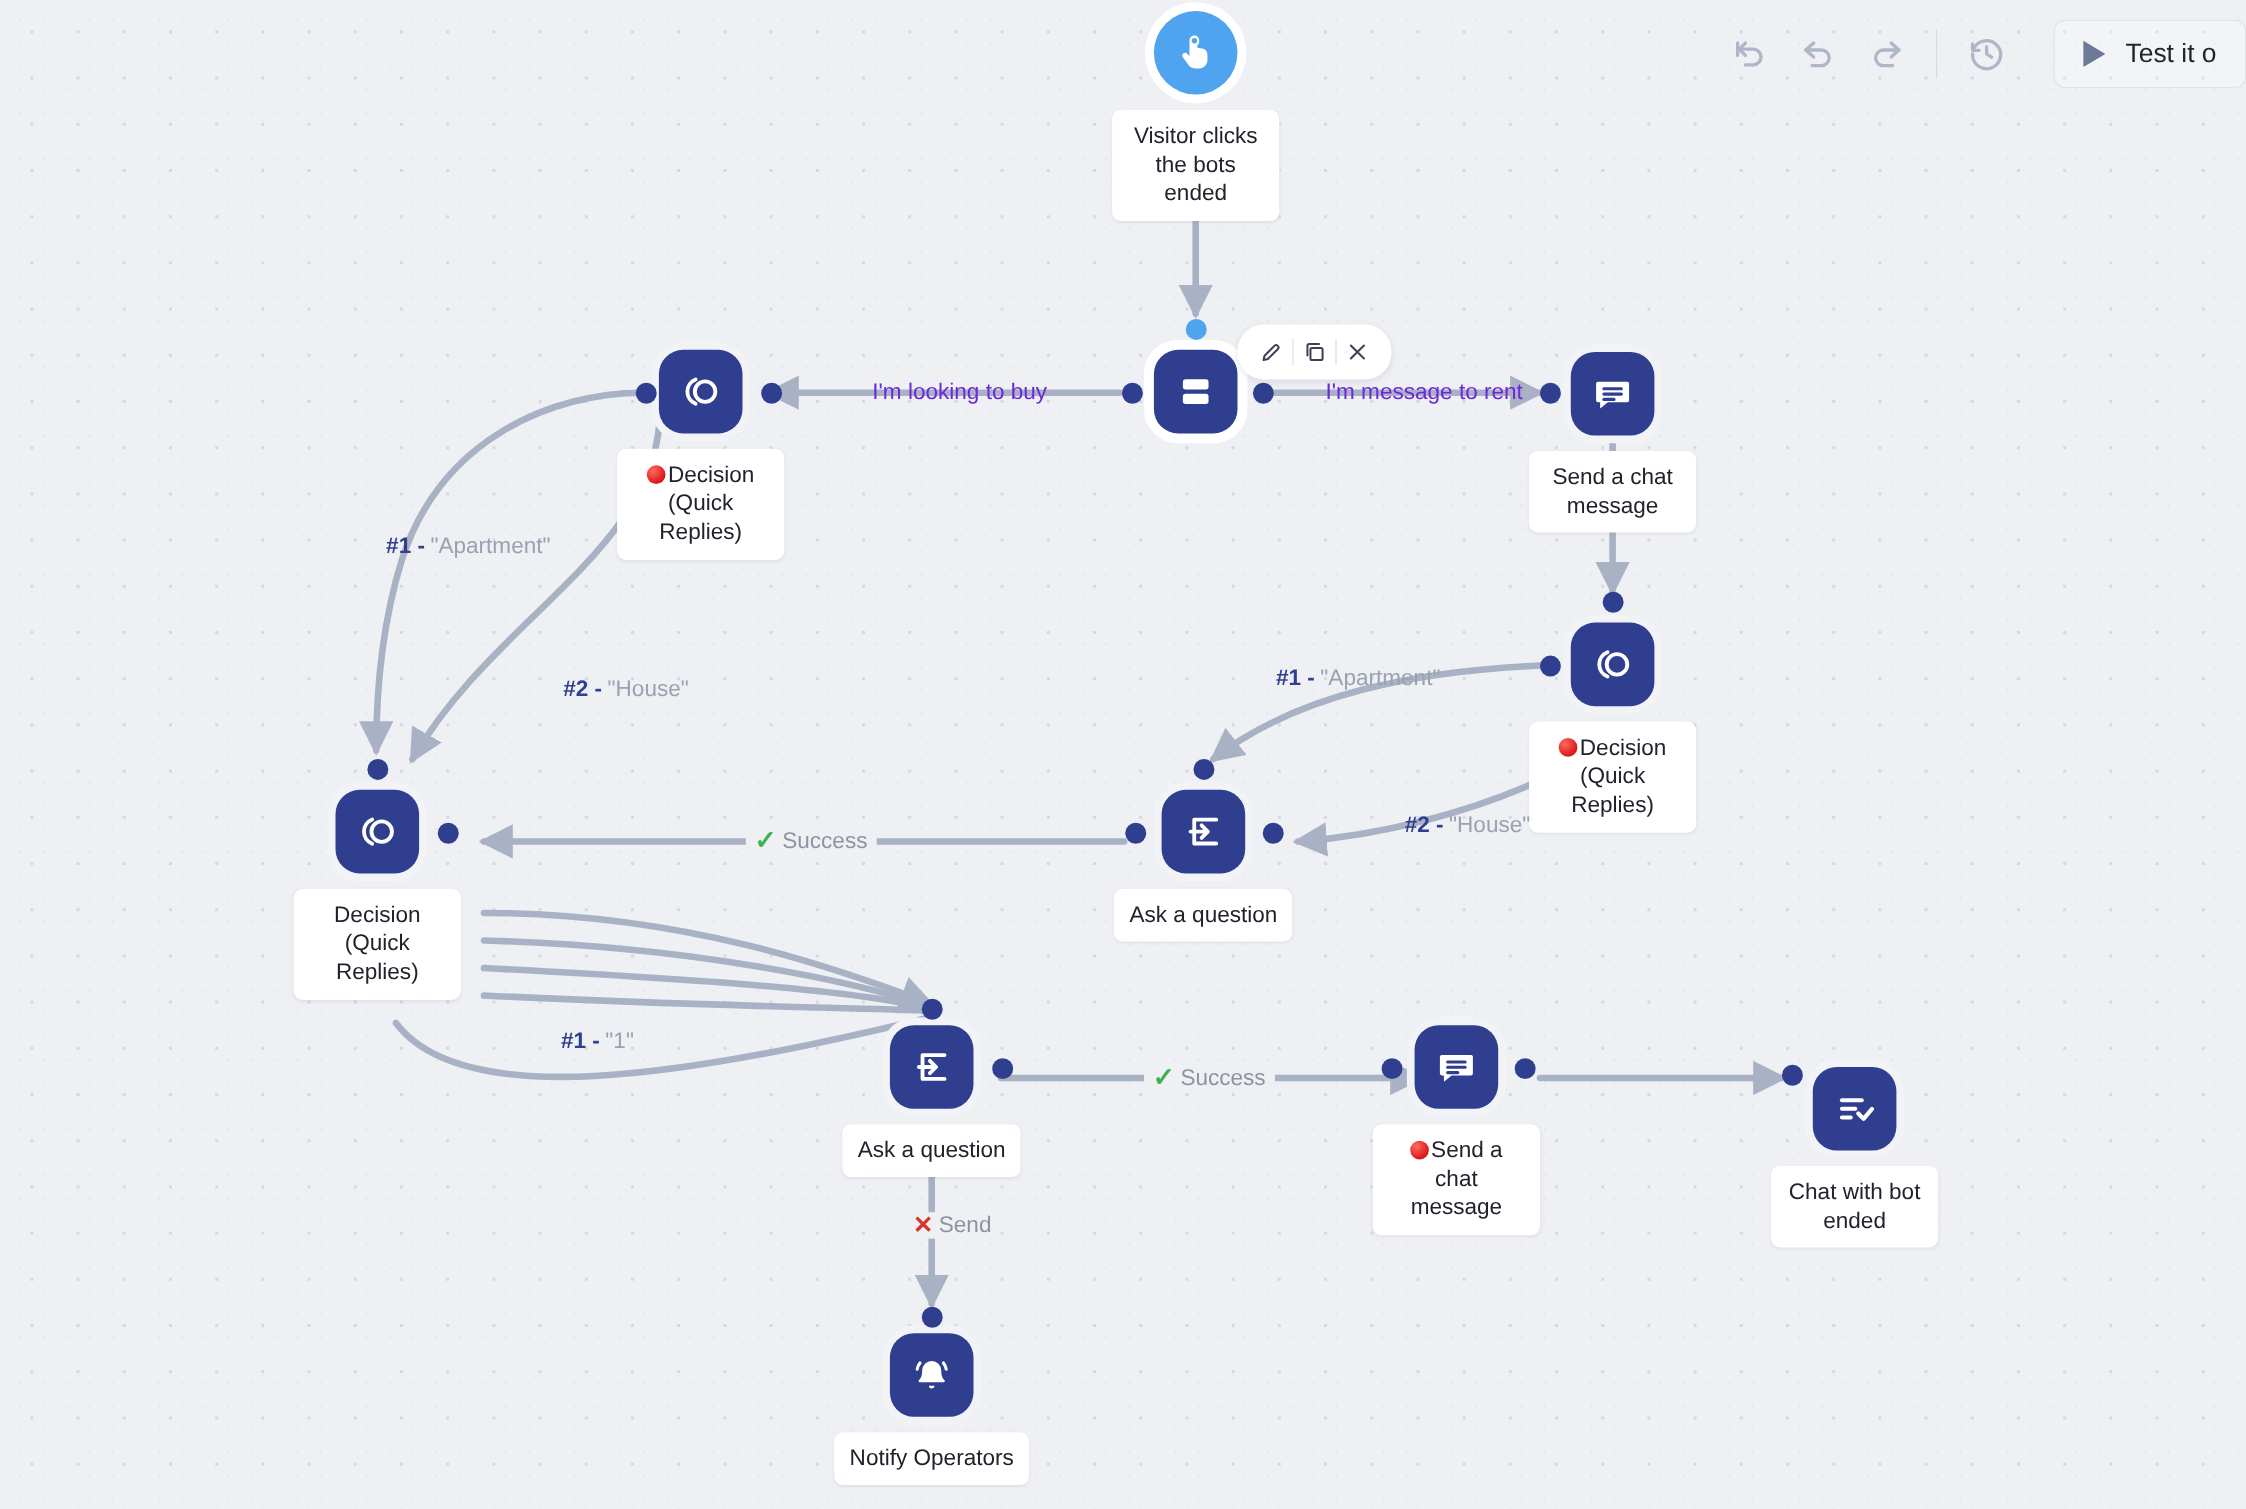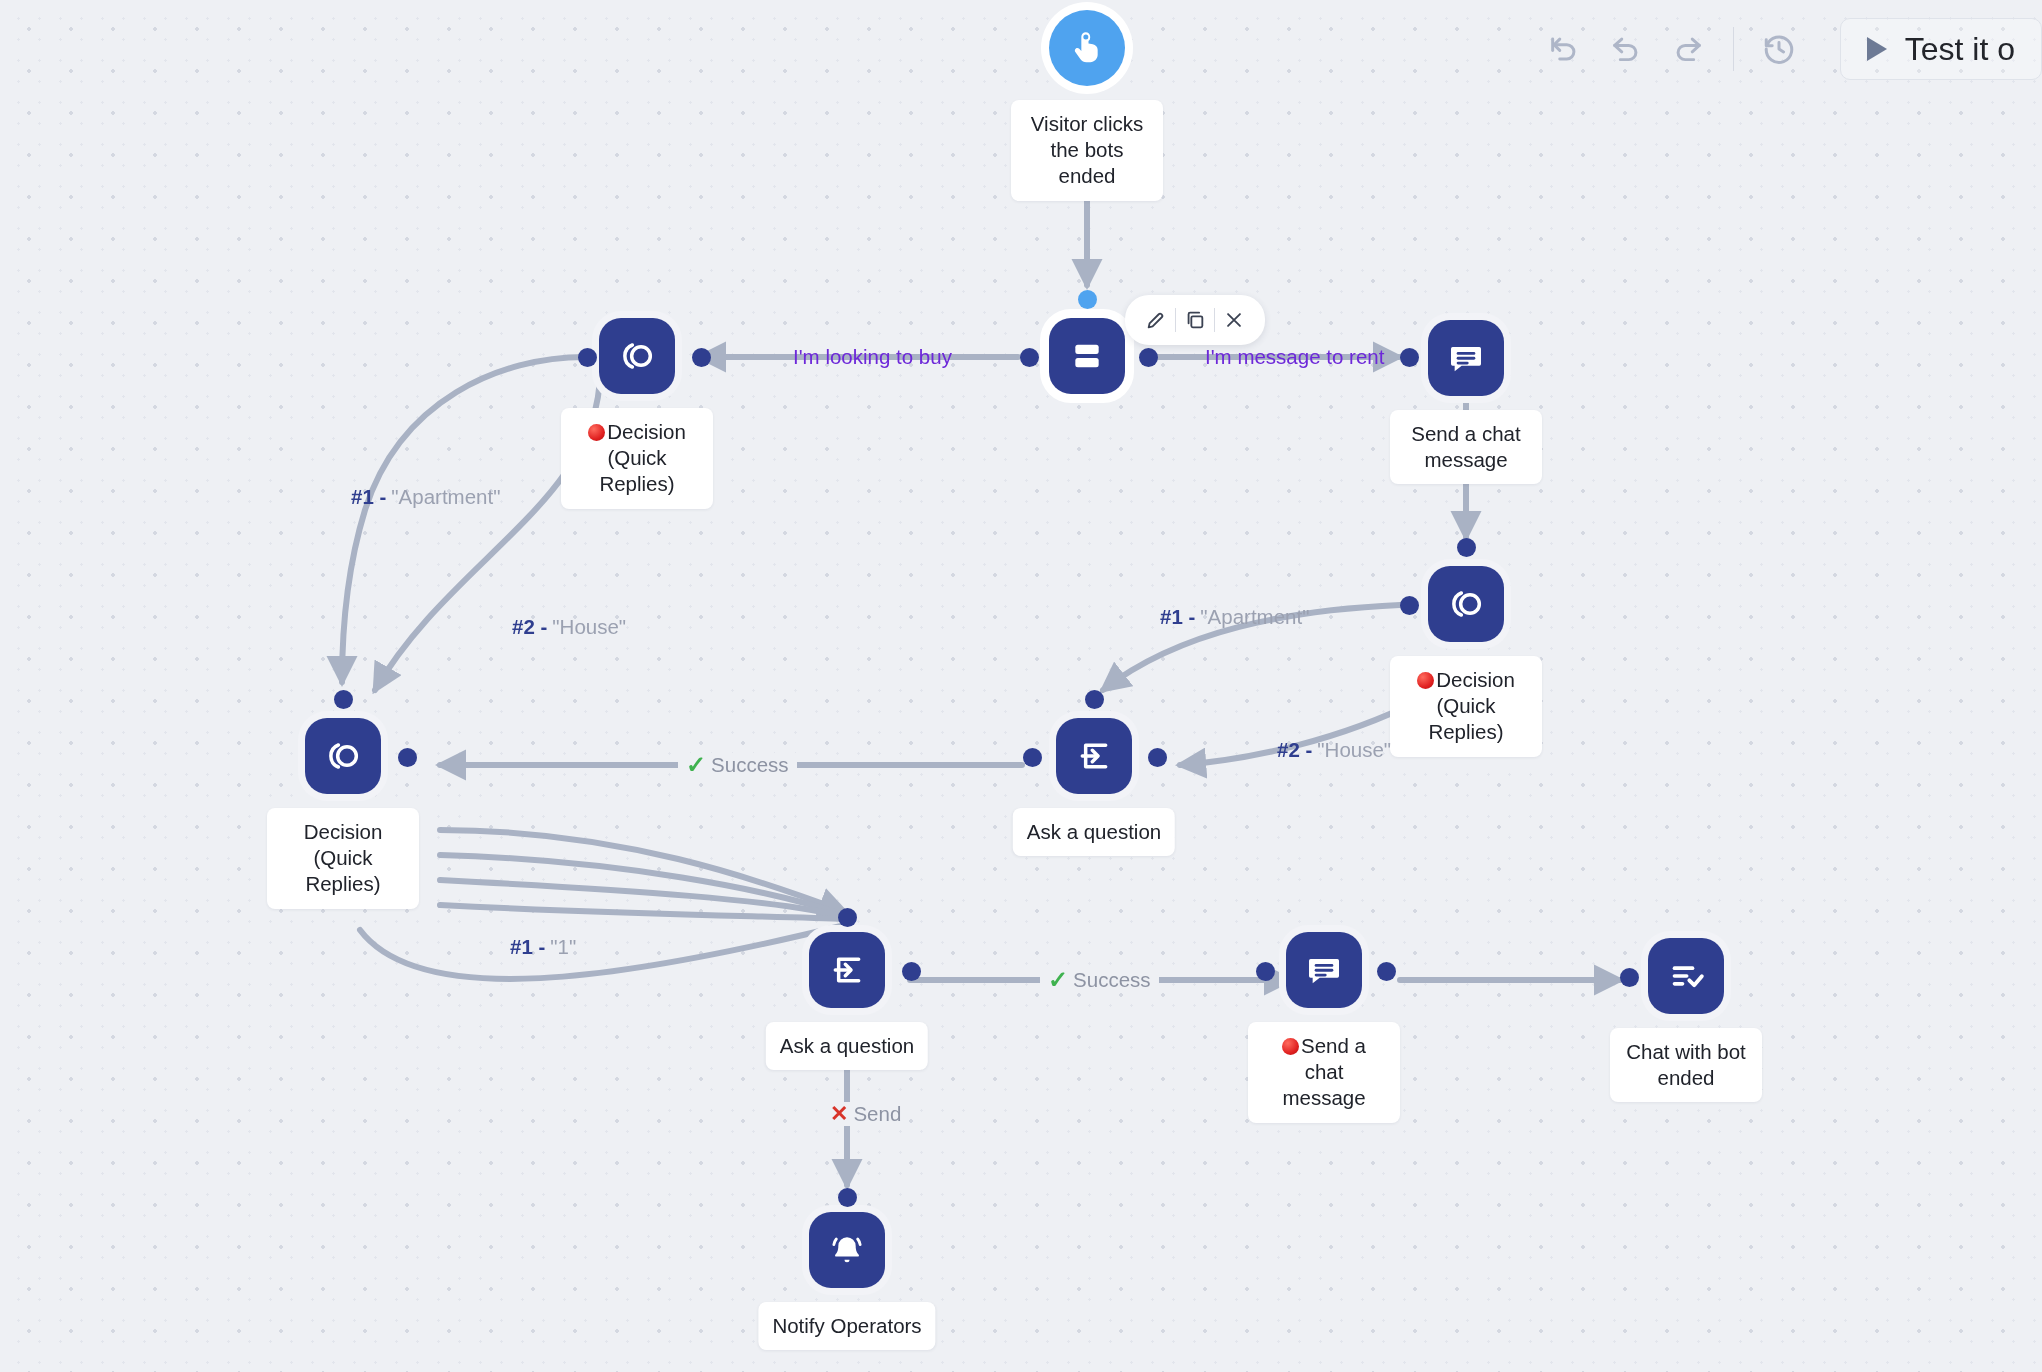--- a/index.html
+++ b/index.html
@@ -34,21 +34,21 @@
     cursor: pointer; background: none; border: none;
   }
   .tb-btn svg { width: 34px; height: 34px; stroke: #aeb6c8; fill: none;
     stroke-width: 2.1; stroke-linecap: round; stroke-linejoin: round; }
   .tb-sep { width: 1px; height: 44px; background: #d6dae3; margin: 0 14px; }
   .test-btn {
     display: flex; align-items: center; gap: 18px;
     height: 62px; padding: 0 26px;
     border: 1px solid #dfe3ea; border-radius: 10px;
     background: rgba(255,255,255,0.25);
-    font-size: 32px; color: #23252b; cursor: pointer;
+    font-size: 24px; color: #23252b; cursor: pointer;
     white-space: nowrap;
     margin-left: 30px;
   }
   .test-btn .play { width: 0; height: 0;
     border-left: 20px solid #6d7a95;
     border-top: 12px solid transparent;
     border-bottom: 12px solid transparent; }
 
   
   .node { position: absolute; z-index: 10; }
@@ -336,21 +336,21 @@
         <rect x="6.4" y="14.2" width="7.2" height="1.7" rx="0.85" fill="#2f3e8f"></rect>
       </svg>
     </div>
     <div class="node-label wrap">
       <span class="dot-red"></span><span>Send a chat message</span>
     </div>
   </div>
   <div class="cdot" style="left:1256px; top:962px;"></div>
   <div class="cdot" style="left:1377px; top:962px;"></div>
 
-  <div class="node" style="left:1648px; top:938px;">
+  <div class="node" style="left:1648px; top:970px;">
     <div class="node-tile">
       <svg viewBox="0 0 24 24" fill="#fff">
         <rect x="4" y="6.2" width="13" height="2.2" rx="1.1"></rect>
         <rect x="4" y="10.9" width="9.5" height="2.2" rx="1.1"></rect>
         <rect x="4" y="15.6" width="7" height="2.2" rx="1.1"></rect>
         <path d="M14 14.6l2.9 2.9 4.6-5.4" fill="none" stroke="#fff" stroke-width="2.3" stroke-linecap="round" stroke-linejoin="round"></path>
       </svg>
     </div>
     <div class="node-label wrap">Chat with bot ended</div>
   </div>

